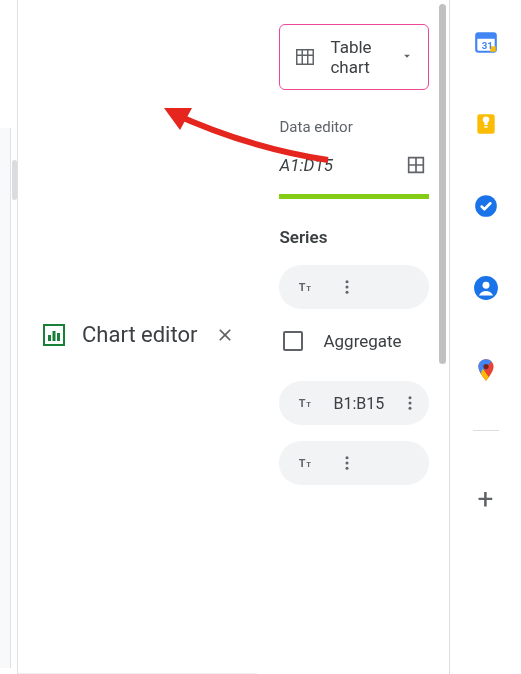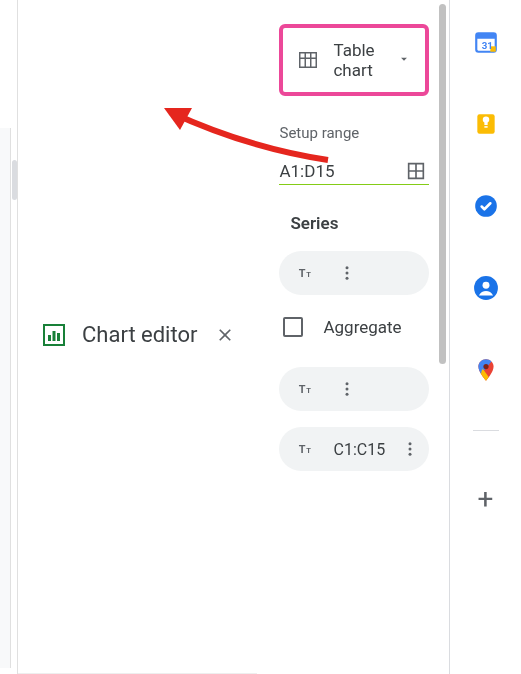--- a/index.html
+++ b/index.html
@@ -113,55 +113,55 @@
     .field-label {
       font-size: 15px;
       color: #5f6368;
       margin-bottom: 10px;
     }
 
     .select {
       display:flex;
       align-items:center;
       gap: 14px;
-      border: 4px solid #ec4899;
+      border: 1px solid #ec4899;
       border-radius: 6px;
       padding: 12px 14px;
       cursor: pointer;
       margin-bottom: 28px;
     }
     .select .sel-icon { width:22px;height:22px;color:#5f6368; }
     .select .sel-text { flex:1; font-size:17px; color:#3c4043; }
     .select .caret { color:#5f6368; }
 
     .data-range-row {
       display:flex;align-items:center;
-      border-bottom: 1px solid #84cc16;
-      padding: 6px 0 0 0;
+      border-bottom: 5px solid #84cc16;
+      padding: 6px 0 16px 0;
       margin-bottom: 28px;
       gap: 10px;
+      font-style: italic;
     }
     .data-range-row .dr-text {
       flex:1;
       font-size:17px;
       color:#3c4043;
     }
     .data-range-row .grid-btn {
       width:26px;height:26px;
       display:flex;align-items:center;justify-content:center;
       color:#5f6368;
       cursor:pointer;
     }
 
     .section-title {
       font-size: 17px;
       font-weight: 600;
       color:#3c4043;
       margin-bottom: 18px;
-      margin-left: 11px;
     }
 
     .series-chip {
       background:#f1f3f4;
       border-radius: 22px;
       height: 44px;
       display:flex;
       align-items:center;
       padding: 0 10px 0 18px;
       gap: 16px;
@@ -252,21 +252,21 @@
             </svg>
         </span>
         <span class="sel-text">Table chart</span>
         <span class="caret">
           <svg viewBox="0 0 24 24" width="14" height="14">
               <path fill="#5f6368" d="M7 10l5 5 5-5z"></path>
             </svg>
         </span>
       </div>
 
-      <div class="field-label">Setup range</div>
+      <div class="field-label">Data editor</div>
       <div class="data-range-row">
         <span class="dr-text">A1:D15</span>
         <span class="grid-btn">
           <svg viewBox="0 0 24 24" width="22" height="22">
               <path fill="none" stroke="#5f6368" stroke-width="1.8" d="M4 4h16v16H4z M4 12h16 M12 4v16"></path>
             </svg>
         </span>
       </div>
 
       <div class="section-title">Series</div>
@@ -292,37 +292,37 @@
         <span class="checkbox-label">Aggregate</span>
       </div>
 
       <div class="series-chip">
         <span class="tt-icon">
           <svg viewBox="0 0 24 24" width="20" height="20">
               <text x="2" y="17" font-size="13" font-weight="700" fill="#5f6368">T</text>
               <text x="11" y="17" font-size="9" font-weight="700" fill="#5f6368">T</text>
             </svg>
         </span>
+        <span class="chip-text">B1:B15</span>
         <span class="menu">
           <svg viewBox="0 0 24 24" width="18" height="18">
               <circle cx="12" cy="5" r="2" fill="#5f6368"></circle>
               <circle cx="12" cy="12" r="2" fill="#5f6368"></circle>
               <circle cx="12" cy="19" r="2" fill="#5f6368"></circle>
             </svg>
         </span>
       </div>
 
       <div class="series-chip">
         <span class="tt-icon">
           <svg viewBox="0 0 24 24" width="20" height="20">
               <text x="2" y="17" font-size="13" font-weight="700" fill="#5f6368">T</text>
               <text x="11" y="17" font-size="9" font-weight="700" fill="#5f6368">T</text>
             </svg>
         </span>
-        <span class="chip-text">C1:C15</span>
         <span class="menu">
           <svg viewBox="0 0 24 24" width="18" height="18">
               <circle cx="12" cy="5" r="2" fill="#5f6368"></circle>
               <circle cx="12" cy="12" r="2" fill="#5f6368"></circle>
               <circle cx="12" cy="19" r="2" fill="#5f6368"></circle>
             </svg>
         </span>
       </div>
 
     </div>

